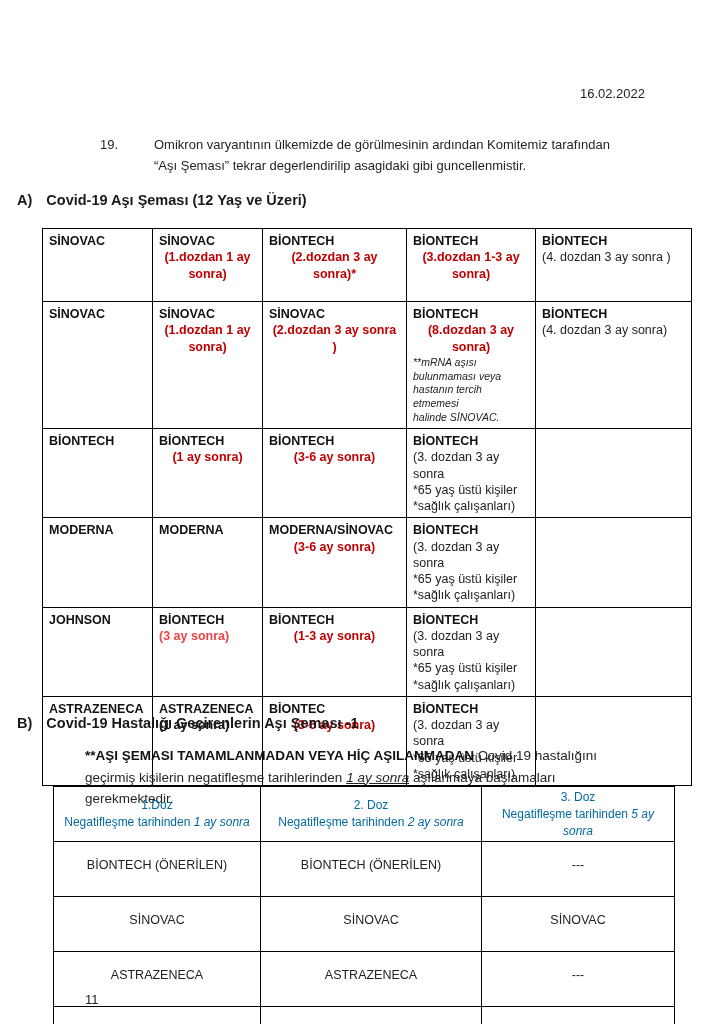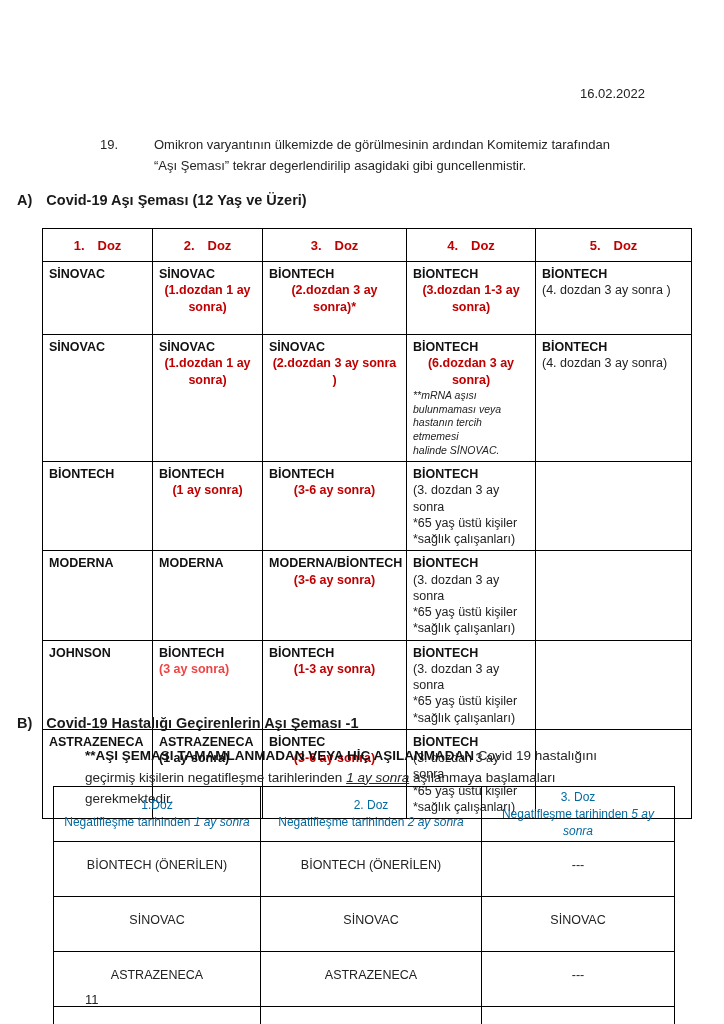--- a/index.html
+++ b/index.html
@@ -80,61 +80,54 @@
   <div class="abs tableA-wrap">
     <table class="tblA">
       <colgroup>
           <col class="c0">
           <col class="c1">
           <col class="c2">
           <col class="c3">
           <col class="c4">
         </colgroup>
       <tbody>
-          <tr>
-        <th><span class="num">1.</span><span>Doz</span></th>
-        <th><span class="num">2.</span><span>Doz</span></th>
-        <th><span class="num">3.</span><span>Doz</span></th>
-        <th><span class="num">4.</span><span>Doz</span></th>
-        <th><span class="num">5.</span><span>Doz</span></th>
-      </tr>
 
       <tr class="rA0">
         <td><span class="vname">SİNOVAC</span></td>
         <td><span class="vname">SİNOVAC</span><span class="note red">(1.dozdan 1 ay sonra)</span></td>
         <td><span class="vname">BİONTECH</span><span class="note red">(2.dozdan 3 ay sonra)*</span></td>
         <td><span class="vname">BİONTECH</span><span class="note red">(3.dozdan 1-3 ay sonra)</span></td>
         <td><span class="vname">BİONTECH</span><span class="note blk">(4. dozdan 3 ay sonra )</span></td>
       </tr>
 
       <tr class="rA1">
         <td><span class="vname">SİNOVAC</span></td>
         <td><span class="vname">SİNOVAC</span><span class="note red">(1.dozdan 1 ay sonra)</span></td>
         <td><span class="vname">SİNOVAC</span><span class="note red">(2.dozdan 3 ay sonra )</span></td>
-        <td><span class="vname">BİONTECH</span><span class="note red">(6.dozdan 3 ay sonra)</span><span class="fine">**mRNA aşısı
+        <td><span class="vname">BİONTECH</span><span class="note red">(8.dozdan 3 ay sonra)</span><span class="fine">**mRNA aşısı
 bulunmaması veya
 hastanın tercih etmemesi
 halinde SİNOVAC.</span></td>
         <td><span class="vname">BİONTECH</span><span class="note blk">(4. dozdan 3 ay sonra)</span></td>
       </tr>
 
       <tr class="rA2">
         <td><span class="vname">BİONTECH</span></td>
         <td><span class="vname">BİONTECH</span><span class="note red">(1 ay sonra)</span></td>
         <td><span class="vname">BİONTECH</span><span class="note red">(3-6 ay sonra)</span></td>
         <td><span class="vname">BİONTECH</span><span class="note blk">(3. dozdan 3 ay sonra
 *65 yaş üstü kişiler
 *sağlık çalışanları)</span></td>
         <td></td>
       </tr>
 
       <tr class="rA3">
         <td><span class="vname">MODERNA</span></td>
         <td><span class="vname">MODERNA</span></td>
-        <td><span class="vname">MODERNA/BİONTECH</span><span class="note red">(3-6 ay sonra)</span></td>
+        <td><span class="vname">MODERNA/SİNOVAC</span><span class="note red">(3-6 ay sonra)</span></td>
         <td><span class="vname">BİONTECH</span><span class="note blk">(3. dozdan 3 ay sonra
 *65 yaş üstü kişiler
 *sağlık çalışanları)</span></td>
         <td></td>
       </tr>
 
       <tr class="rA4">
         <td><span class="vname">JOHNSON</span></td>
         <td><span class="vname">BİONTECH</span><span class="note blk" style="font-weight:bold;color:#ef4444;">(3 ay sonra)</span></td>
         <td><span class="vname">BİONTECH</span><span class="note red">(1-3 ay sonra)</span></td>

